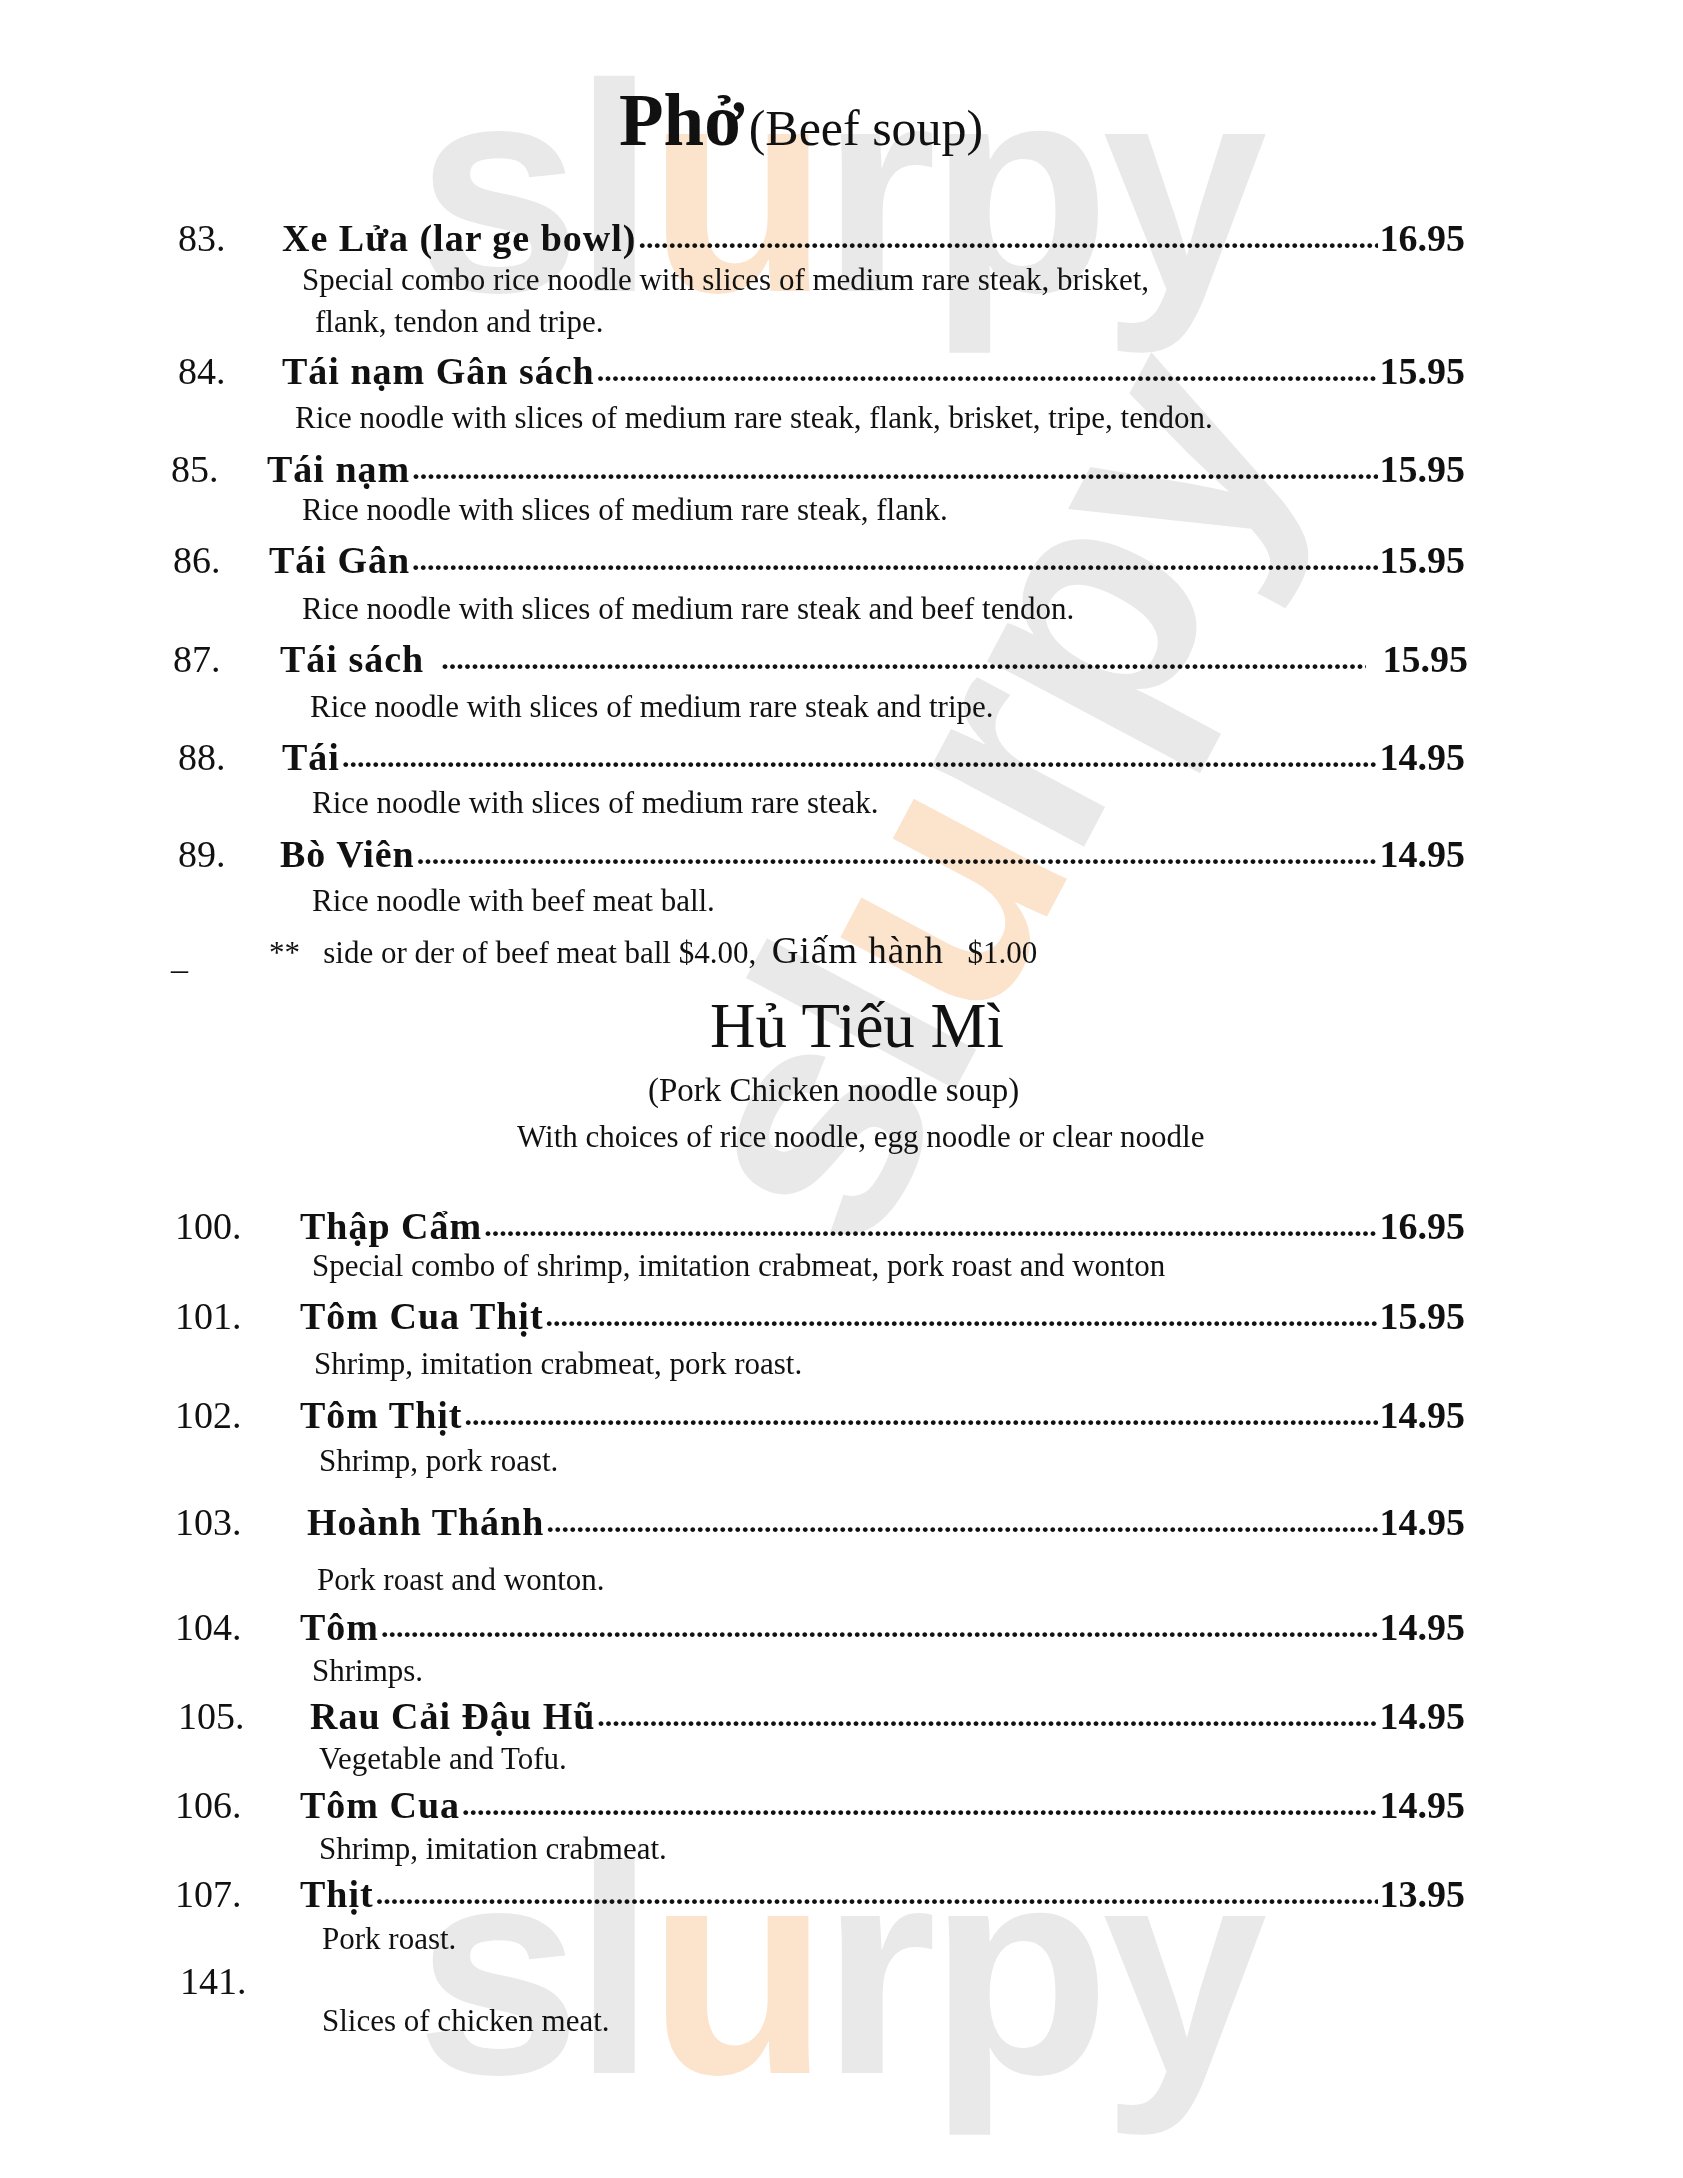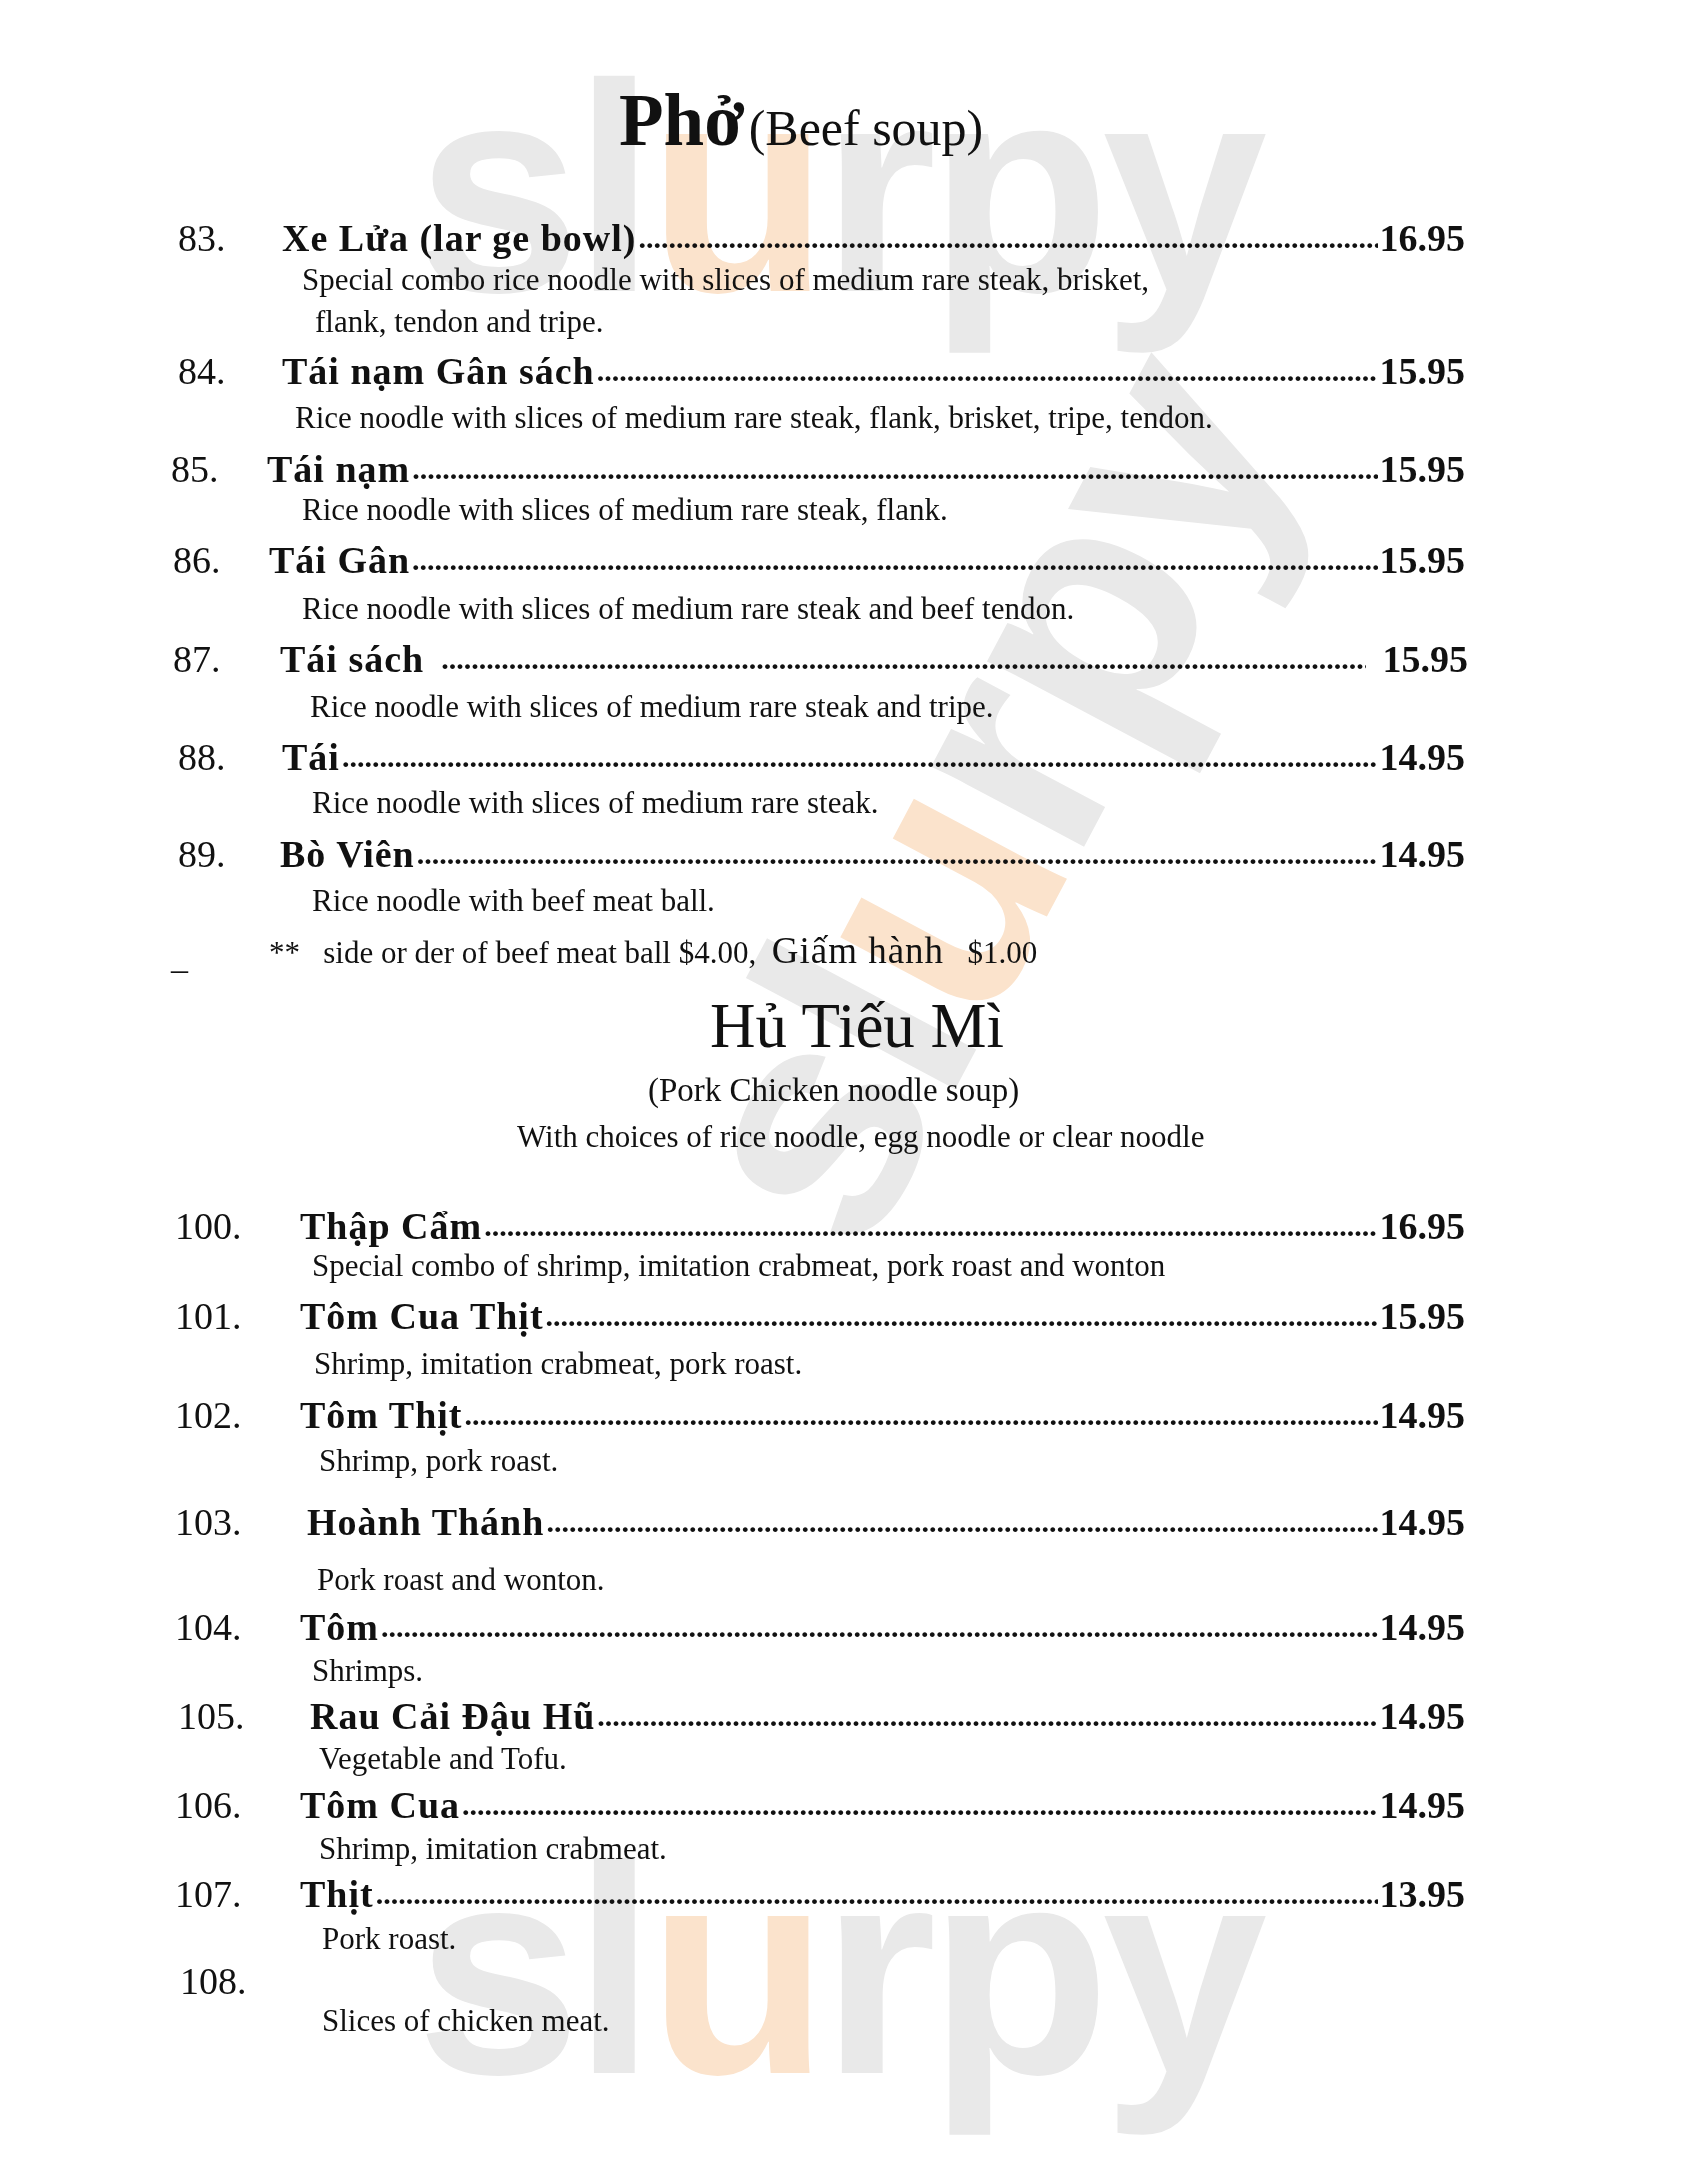--- a/index.html
+++ b/index.html
@@ -202,17 +202,17 @@
     <span class="num" style="left:175px;">107.</span>
     <div class="line" style="left:300px; width:1165px;">
       <span class="name">Thịt</span>
         <span class="dots"></span>
         <span class="price">13.95</span>
     </div>
   </div>
   <div class="desc" style="left:322px; top:1921px;">Pork roast.</div>
 
   <div class="row" style="top:1959px;">
-    <span class="num" style="left:180px;">108.</span>
+    <span class="num" style="left:180px;">141.</span>
   </div>
   <div class="desc" style="left:322px; top:2003px;">Slices of chicken meat.</div>
 </div>
 
 
 </body></html>

